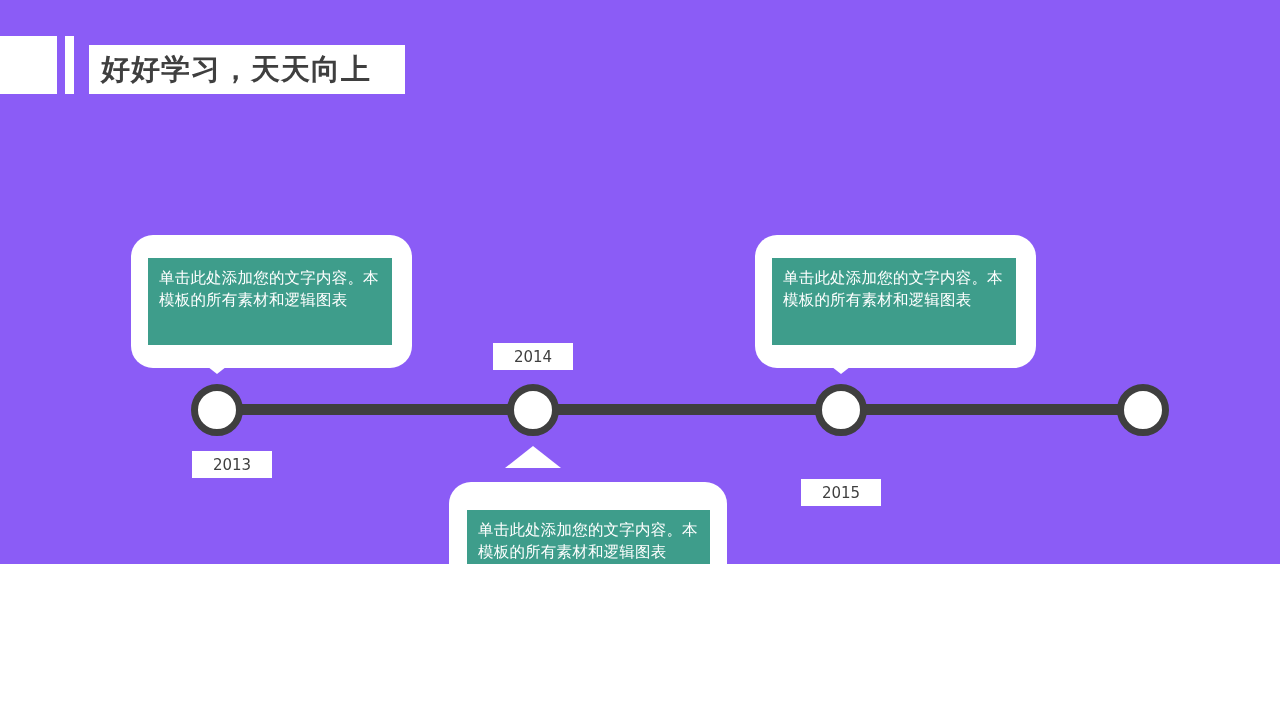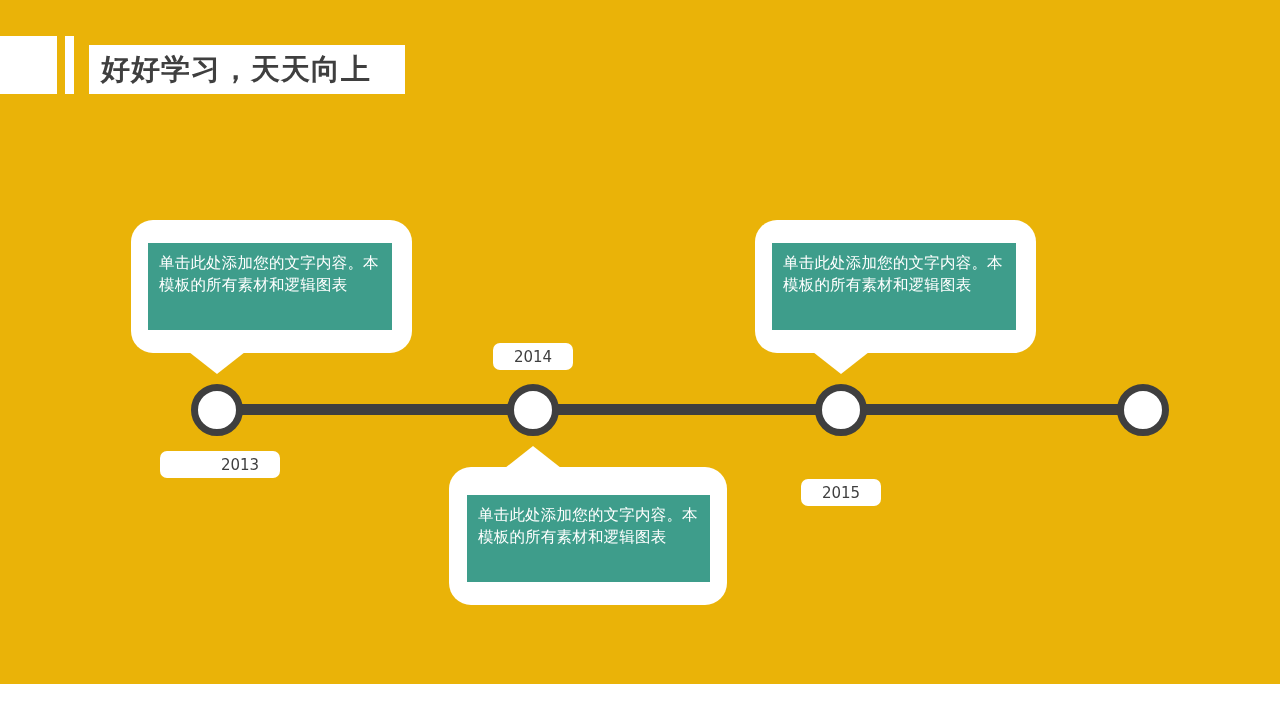--- a/index.html
+++ b/index.html
@@ -8,22 +8,22 @@
   }
   body {
     width: 1280px;
     height: 720px;
     overflow: hidden;
     font-family: "DejaVu Sans", "Liberation Sans", sans-serif;
   }
   #slide {
     position: relative;
     width: 1280px;
-    height: 684px;
-    background: #eab308;
+    height: 564px;
+    background: #8b5cf6;
     overflow: hidden;
   }
 
   
   .header-block {
     position: absolute;
     background: #ffffff;
   }
   #header-square {
     left: 0px;
@@ -81,40 +81,41 @@
   }
   #node-1 { left: 217px; }
   #node-2 { left: 533px; }
   #node-3 { left: 841px; }
   #node-4 { left: 1143px; }
 
   
   .year-chip {
     position: absolute;
     background: #ffffff;
-    border-radius: 7px;
+    border-radius: 0;
     height: 27px;
     width: 80px;
     margin-left: -40px;
     display: flex;
     align-items: center;
     justify-content: center;
     font-size: 15px;
     color: #3f3f3f;
   }
-  #year-2013 { left: 200px; top: 451px; padding-left: 40px; }
+  #year-2013 { left: 232px; top: 451px; }
   #year-2014 { left: 533px; top: 343px; }
   #year-2015 { left: 841px; top: 451px; margin-top: 28px; }
 
   
   .bubble {
     position: absolute;
     background: #ffffff;
     border-radius: 22px;
     box-sizing: border-box;
+    margin-top: 15px;
   }
   .bubble-inner {
     position: absolute;
     background: #3e9d8b;
     box-sizing: border-box;
     padding: 9px 11px 11px 11px;
   }
   .bubble-text {
     color: #ffffff;
     font-size: 15.5px;

